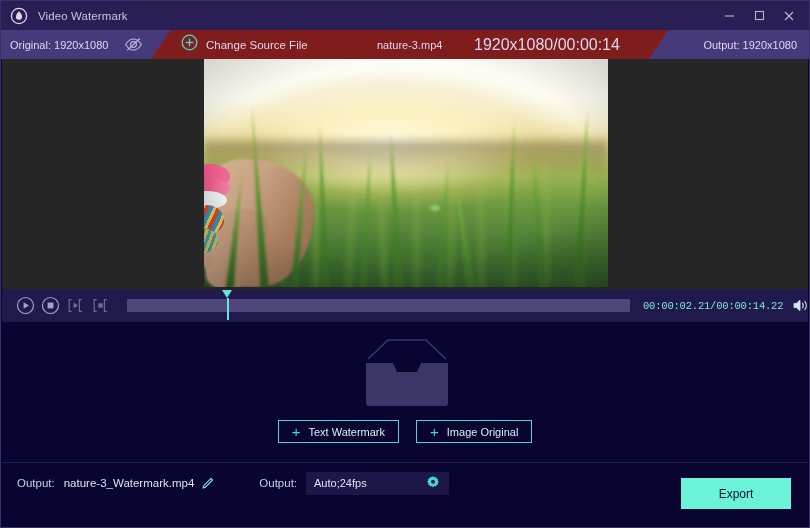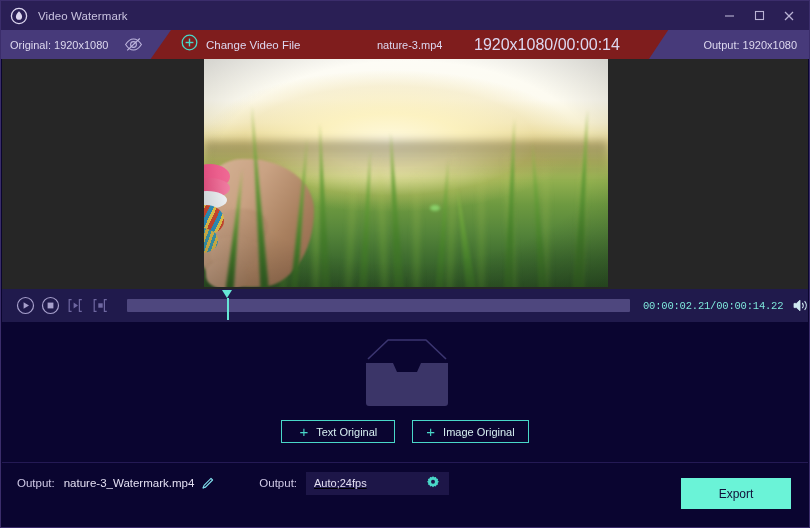--- a/index.html
+++ b/index.html
@@ -250,21 +250,20 @@
     color: #e3dff2; font-size: 11.5px; margin-left: 9px;
   }
   .pencil { margin-left: 7px; display: flex; align-items: center; }
   .lbl-out2 { color: #cfc9e6; font-size: 11.5px; margin-left: 44px; }
   .fmt-box {
     margin-left: 9px;
     width: 143px; height: 23px;
     background: #1d1648;
     display: flex; align-items: center;
     padding: 0 8px;
-    text-decoration: underline;
   }
   .fmt-box .txt { color: #e3dff2; font-size: 11px; }
   .gear { margin-left: auto; display: flex; align-items: center; }
   .row-save {
     position: absolute; left: 0; top: 38px;
     width: 806px; height: 24px;
     display: flex; align-items: center; margin-top: 44px;
   }
   .lbl-save { color: #cfc9e6; font-size: 11.5px; margin-left: 15px; }
   .path-box {
@@ -346,21 +345,21 @@
     </div>
 
     <div class="change-src">
       <span>
         <svg width="17" height="17" viewBox="0 0 17 17">
           <circle cx="8.5" cy="8.5" r="7.3" fill="none" stroke="#49d8c8" stroke-width="1.3"></circle>
           <line x1="8.5" y1="4.6" x2="8.5" y2="12.4" stroke="#49d8c8" stroke-width="1.4"></line>
           <line x1="4.6" y1="8.5" x2="12.4" y2="8.5" stroke="#49d8c8" stroke-width="1.4"></line>
         </svg>
       </span>
-      <span class="lbl">Change Video File</span>
+      <span class="lbl">Change Source File</span>
     </div>
 
     <div class="file-name">nature-3.mp4</div>
     <div class="file-meta">1920x1080/00:00:14</div>
 
     <div class="tab-output">
       <span class="lbl">Output: 1920x1080</span>
     </div>
   </div>
 
@@ -469,21 +468,21 @@
     <div class="tray">
       <svg width="94" height="72" viewBox="0 0 94 72">
         <path d="M8 22 L28 3 H66 L86 22" fill="none" stroke="#3b3570" stroke-width="1.6" stroke-linejoin="round"></path>
         <path d="M6 26 H33 L37 35 H57 L61 26 H88 V66 A3 3 0 0 1 85 69 H9 A3 3 0 0 1 6 66 Z" fill="#3b3568"></path>
       </svg>
     </div>
 
     <div class="wm-btns">
       <div class="wm-btn">
         <span class="plus">+</span>
-        <span>Text Original</span>
+        <span>Text Watermark</span>
       </div>
       <div class="wm-btn">
         <span class="plus">+</span>
         <span>Image Original</span>
       </div>
     </div>
   </div>
 
   <div class="bottom">
 

